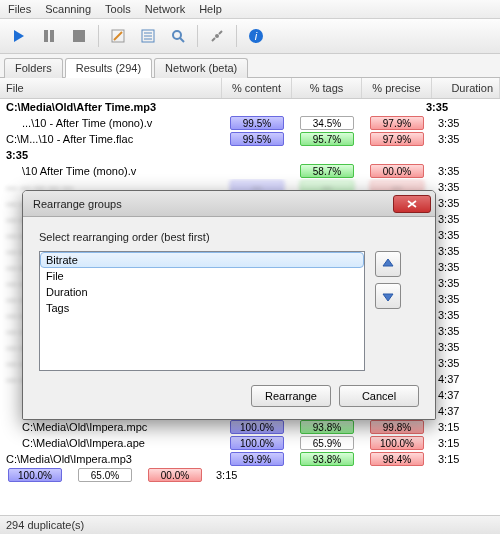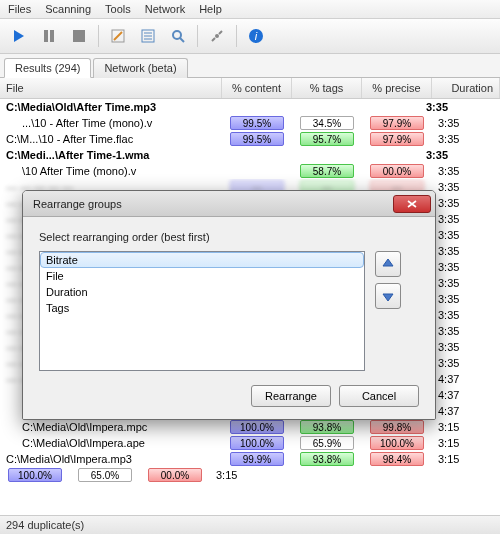--- a/index.html
+++ b/index.html
@@ -111,20 +111,21 @@
   <div class="tsep"></div>
   <div class="tbtn">
       <svg width="16" height="16">
         <circle cx="8" cy="8" r="7" fill="#1e6fd6"></circle>
         <text x="8" y="12" text-anchor="middle" fill="#fff" font-size="11" font-family="Georgia" font-style="italic">i</text>
       </svg>
     </div>
 </div>
 
 <div class="tabbar">
+  <div class="tab">Folders</div>
   <div class="tab active">Results (294)</div>
   <div class="tab">Network (beta)</div>
 </div>
 
 <div class="header">
   <div class="col c-file">File</div>
   <div class="col c-pct">% content</div>
   <div class="col c-pct">% tags</div>
   <div class="col c-pct">% precise</div>
   <div class="col c-dur" style="flex:1;text-align:right">Duration</div>
@@ -143,21 +144,20 @@
       <div class="cell c-dur" style="flex:1">3:35</div>
     </div>
     <div class="row">
       <div class="cell c-file" style="padding-left:6px">C:\M...\10 - After Time.flac</div>
       <div class="cell c-pct"><span class="bar blue">99.5%</span></div>
       <div class="cell c-pct"><span class="bar green">95.7%</span></div>
       <div class="cell c-pct"><span class="bar red">97.9%</span></div>
       <div class="cell c-dur" style="flex:1">3:35</div>
     </div>
     <div class="row group">
-      <div class="cell c-file" style="width:420px">C:\Medi...\After Time-1.wma</div>
       <div class="cell c-dur" style="flex:1">3:35</div>
     </div>
     <div class="row">
       <div class="cell c-file" style="padding-left:22px">\10   After Time (mono).v</div>
       <div class="cell c-pct"></div>
       <div class="cell c-pct"><span class="bar green">58.7%</span></div>
       <div class="cell c-pct"><span class="bar red">00.0%</span></div>
       <div class="cell c-dur" style="flex:1">3:35</div>
     </div>
     <div class="row">

